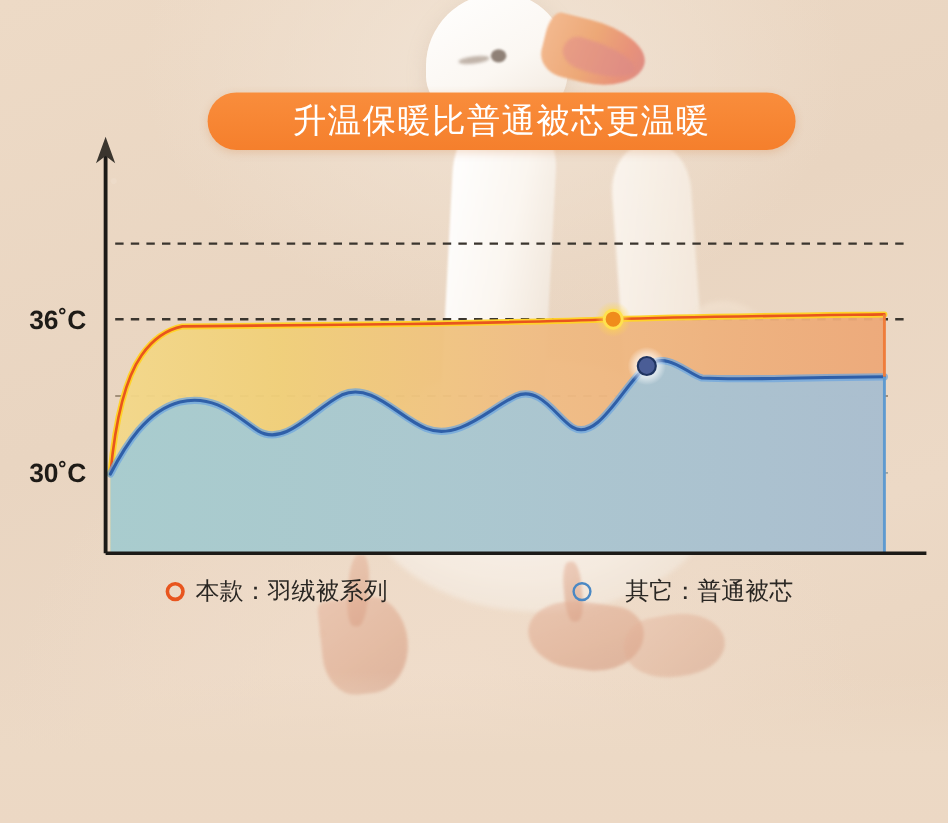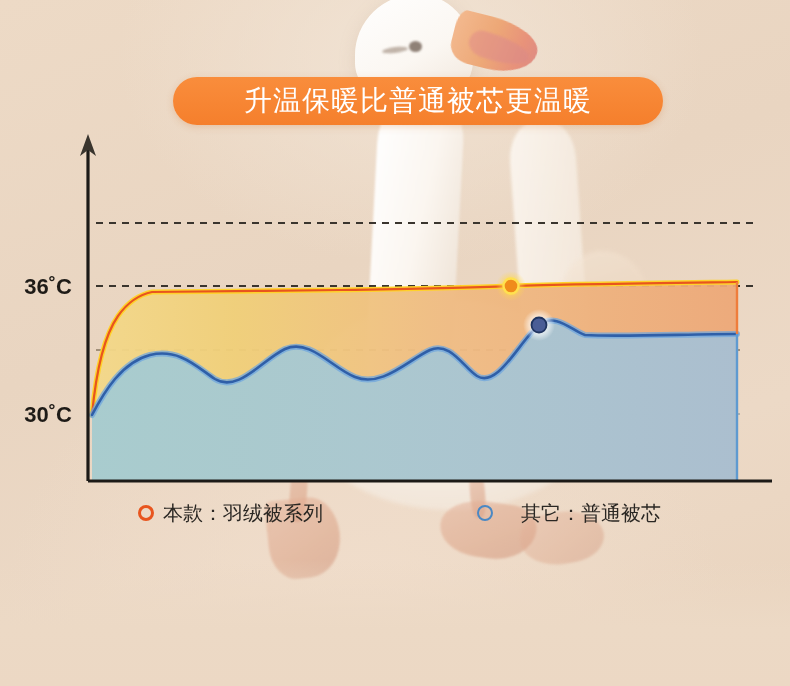--- a/index.html
+++ b/index.html
@@ -69,21 +69,21 @@
 
   
   .title-pill{position:absolute;left:173px;top:77px;width:490px;height:48px;
     background:linear-gradient(180deg,#f98d3c 0%,#f57f2c 100%);
     border-radius:24px;display:flex;align-items:center;justify-content:center;
     box-shadow:0 2px 7px rgba(210,120,50,.25);}
   .title-text{color:#ffffff;font-size:28px;font-weight:normal;letter-spacing:1px;
     white-space:nowrap;line-height:1;}
 
   
-  .chart-wrap{position:absolute;left:0;top:0;width:790px;height:540px;margin-top:20px;}
+  .chart-wrap{position:absolute;left:0;top:0;width:790px;height:540px;}
   .legend{position:absolute;left:88px;top:483px;width:600px;height:30px;}
   .legend-item{position:absolute;display:flex;align-items:center;gap:9px;padding-left:44px;}
   .legend-a{left:6px;top:0;}
   .legend-b{left:345px;top:0;gap:28px;}
   .lg-ring{width:16px;height:16px;border-radius:50%;box-sizing:border-box;}
   .lg-ring.orange{border:3px solid #e8551e;}
   .lg-ring.blue{border:2.5px solid #4a88c4;}
   .lg-label{font-size:20px;color:#2a2723;white-space:nowrap;line-height:1;}
 </style>
 </head>

